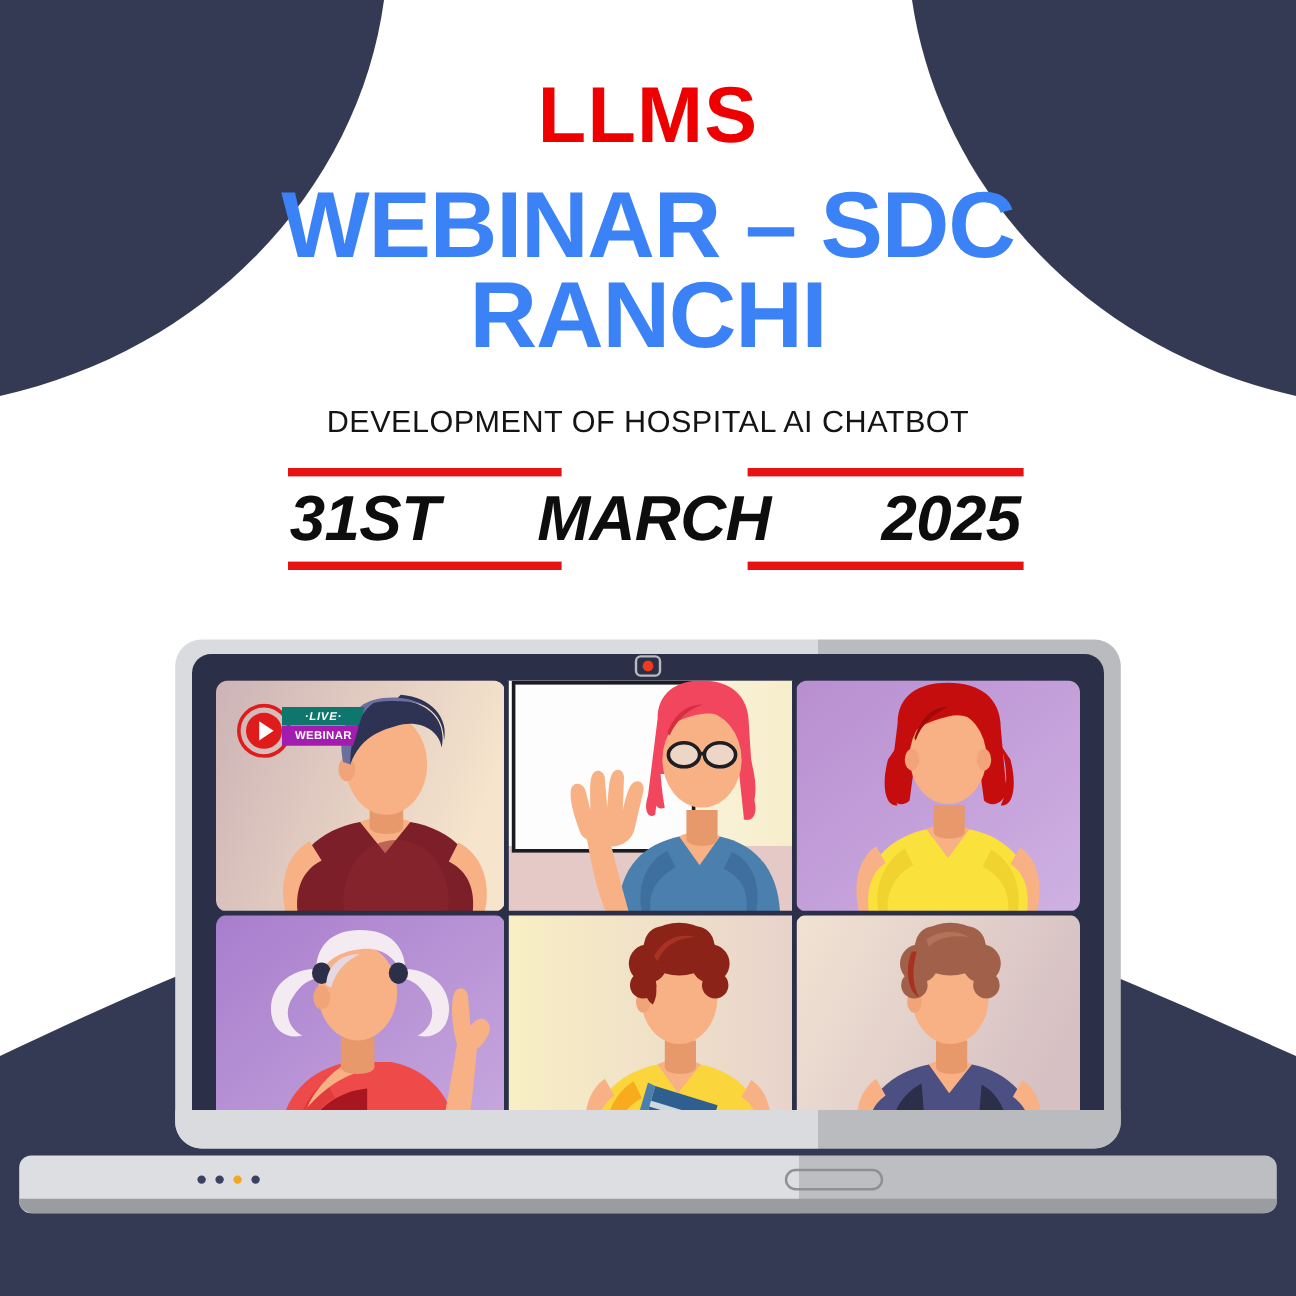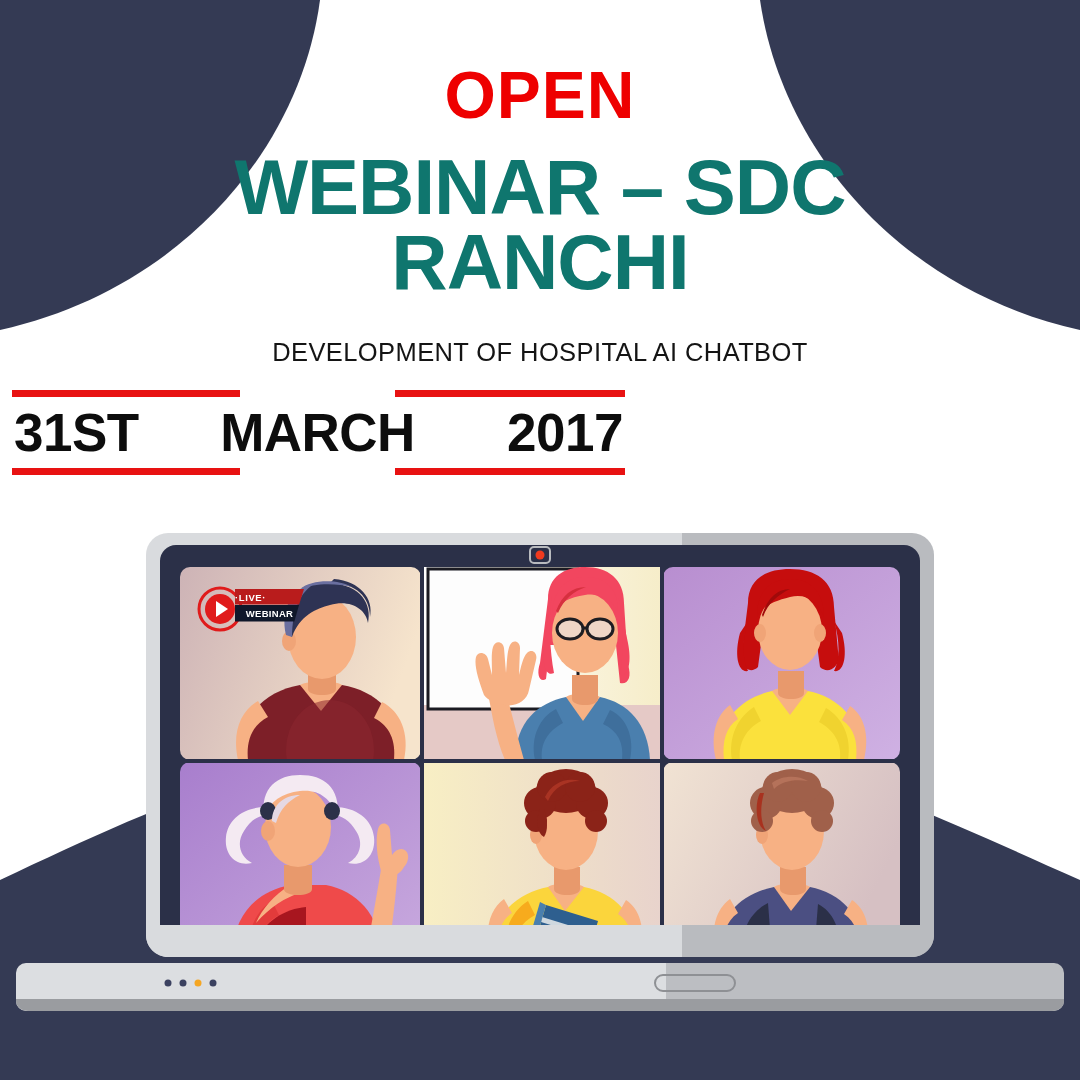--- a/index.html
+++ b/index.html
@@ -18,35 +18,35 @@
   .header{
     position:absolute; left:0; right:0; top:0;
     z-index:5; text-align:center;
   }
   .live-word{
     font-size:66px; font-weight:bold; color:#ee0000;
     letter-spacing:1px; line-height:1;
     margin-top:62px;
   }
   .title{
-    font-size:78px; font-weight:bold; color:#0f766e;
+    font-size:78px; font-weight:bold; color:#3b82f6;
     line-height:0.96; letter-spacing:-1px;
     margin-top:22px;
     padding:0 110px;
   }
   .subtitle{
     font-size:25.5px; font-weight:normal; color:#141414;
     line-height:1.30; letter-spacing:0.4px;
     margin-top:36px;
   }
 
   
   .date-row{
     position:absolute; left:12px; right:0; top:390px; z-index:5;
-    display:flex; justify-content:flex-start; align-items:stretch;
+    display:flex; justify-content:center; align-items:stretch;font-style:italic;
   }
   .date-grp{ position:relative; display:flex; align-items:center; justify-content:center; }
   .date-grp.bars{ padding:16px 0; }
   .date-grp.bars::before,
   .date-grp.bars::after{
     content:""; position:absolute; left:0; right:0; height:7px; background:#e81212;
   }
   .date-grp.bars::before{ top:0; }
   .date-grp.bars::after{ bottom:0; }
   .g-day{ width:228px; }
@@ -64,27 +64,28 @@
 
   
   .badge{
     position:absolute; left:196px; top:584px; z-index:9;
     width:110px; height:48px;
   }
   .badge-banners{
     position:absolute; left:39px; top:5px; width:69px;
   }
   .badge-live{
-    background:#b91c1c; color:#ffffff;
+    background:#0f766e; color:#ffffff;
     font-size:9.5px; font-weight:bold; letter-spacing:0.6px;
-    padding:2.5px 0 2px; 
+    text-align:center; padding:2.5px 0 2px; 
     clip-path:polygon(0 0,100% 0,93% 100%,0 100%);
+    font-style:italic;
   }
   .badge-webinar{
-    background:#0f172a; color:#ffffff;
+    background:#a21caf; color:#ffffff;
     font-size:9.5px; font-weight:bold; letter-spacing:0.3px;
     text-align:center; padding:3px 0 3px;
     clip-path:polygon(0 0,93% 0,86% 100%,0 100%);
   }
   .badge-circle{ position:absolute; left:0; top:2px; }
 </style>
 </head>
 <body>
 
 <svg id="bg-layer" width="1080" height="1080" viewBox="0 0 1080 1080">
@@ -92,36 +93,36 @@
 
   <path d="M0,0 L320,0 C300,150 180,290 0,330 Z" fill="#343a54"></path>
 
   <path d="M1080,0 L760,0 C782,150 900,290 1080,330 Z" fill="#343a54"></path>
 
   <path d="M0,1080 L1080,1080 L1080,880 C900,800 760,730 540,730
            C320,730 170,800 0,880 Z" fill="#343a54"></path>
 </svg>
 
 <div class="header">
-  <div class="live-word">OPEN</div>
+  <div class="live-word">LLMS</div>
   <div class="title">WEBINAR – SDC RANCHI</div>
   <div class="subtitle">
     <div>DEVELOPMENT OF HOSPITAL AI CHATBOT</div>
   </div>
 </div>
 
 <div class="date-row">
   <div class="date-grp bars g-day">
     <span class="date-txt">31ST</span>
   </div>
   <div class="date-grp g-month">
     <span class="date-txt">MARCH</span>
   </div>
   <div class="date-grp bars g-year">
-    <span class="date-txt">2017</span>
+    <span class="date-txt">2025</span>
   </div>
 </div>
 
 <svg class="laptop" width="1080" height="510" viewBox="0 0 1080 510">
   <defs>
 
     <linearGradient id="bgA" x1="0" y1="0" x2="1" y2="0.3">
       <stop offset="0%" stop-color="#cdb3b6"></stop>
         <stop offset="100%" stop-color="#f6e4cc"></stop>
     </linearGradient>

